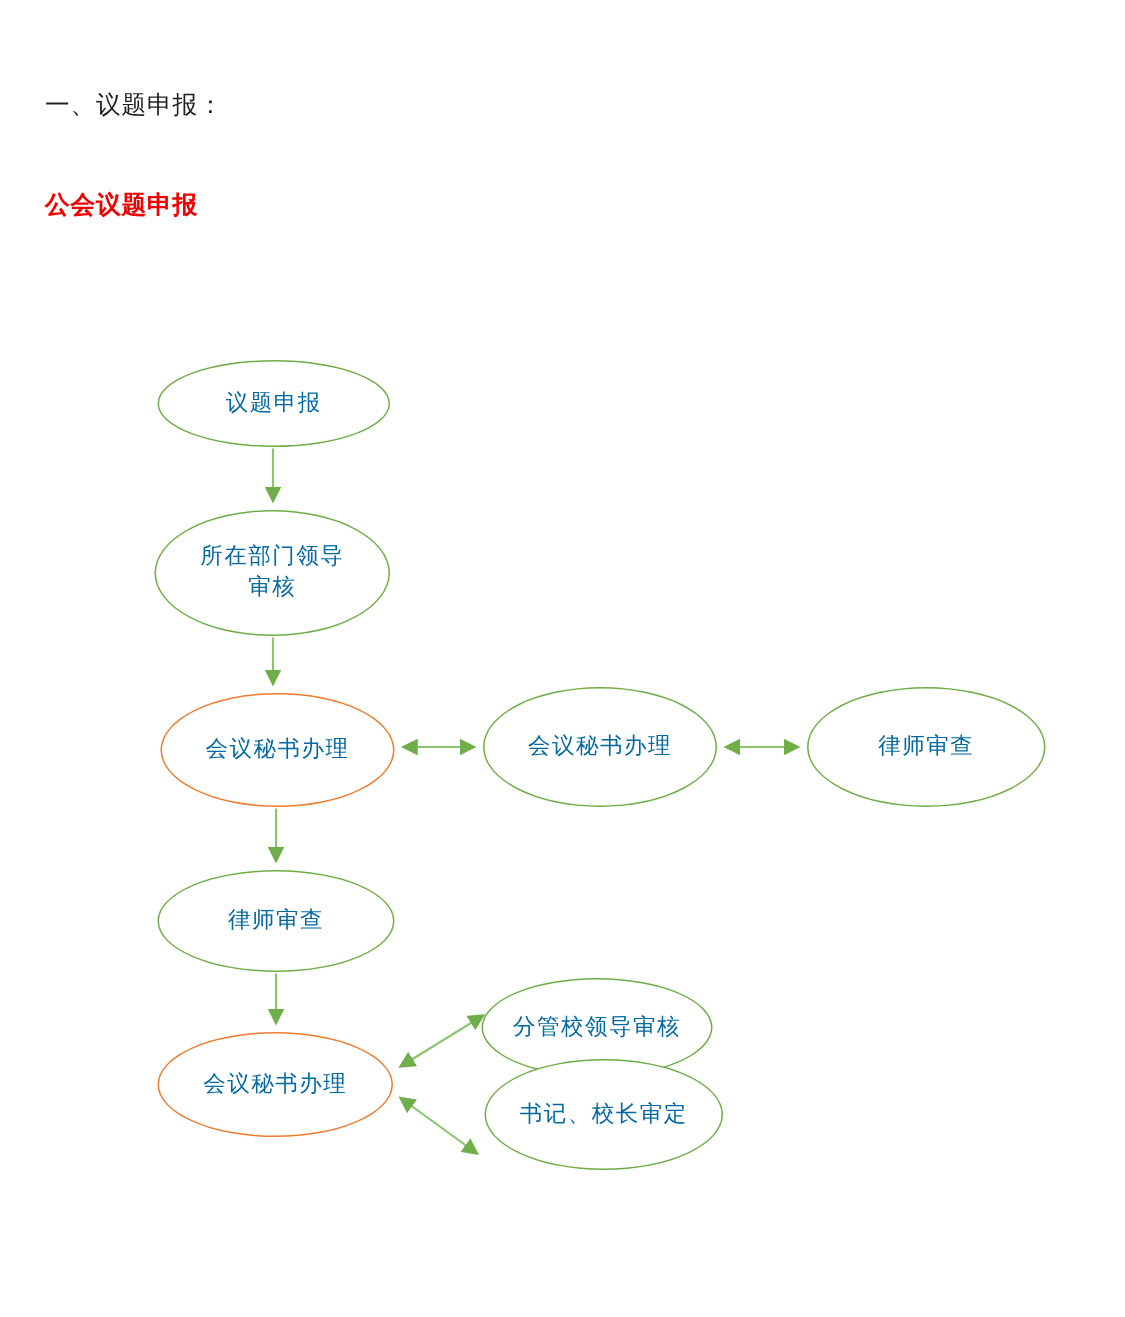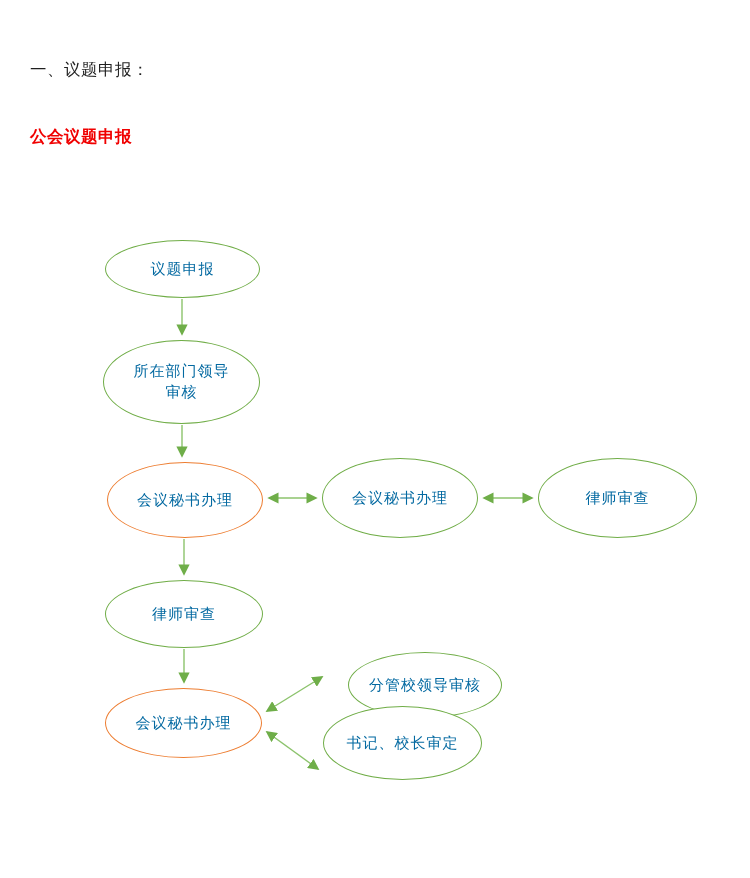--- a/index.html
+++ b/index.html
@@ -114,21 +114,21 @@
     </div>
 
     <div class="node green" style="left:105px; top:580px; width:158px; height:68px;">
       <span>律师审查</span>
     </div>
 
     <div class="node orange" style="left:105px; top:688px; width:157px; height:70px;">
       <span>会议秘书办理</span>
     </div>
 
-    <div class="node green" style="left:348px; top:652px; width:154px; height:66px;">
+    <div class="node green" style="left:321px; top:652px; width:154px; height:66px;">
       <span>分管校领导审核</span>
     </div>
 
     <div class="node green" style="left:323px; top:706px; width:159px; height:74px;">
       <span>书记、校长审定</span>
     </div>
 
   </div>
 </div>
 

